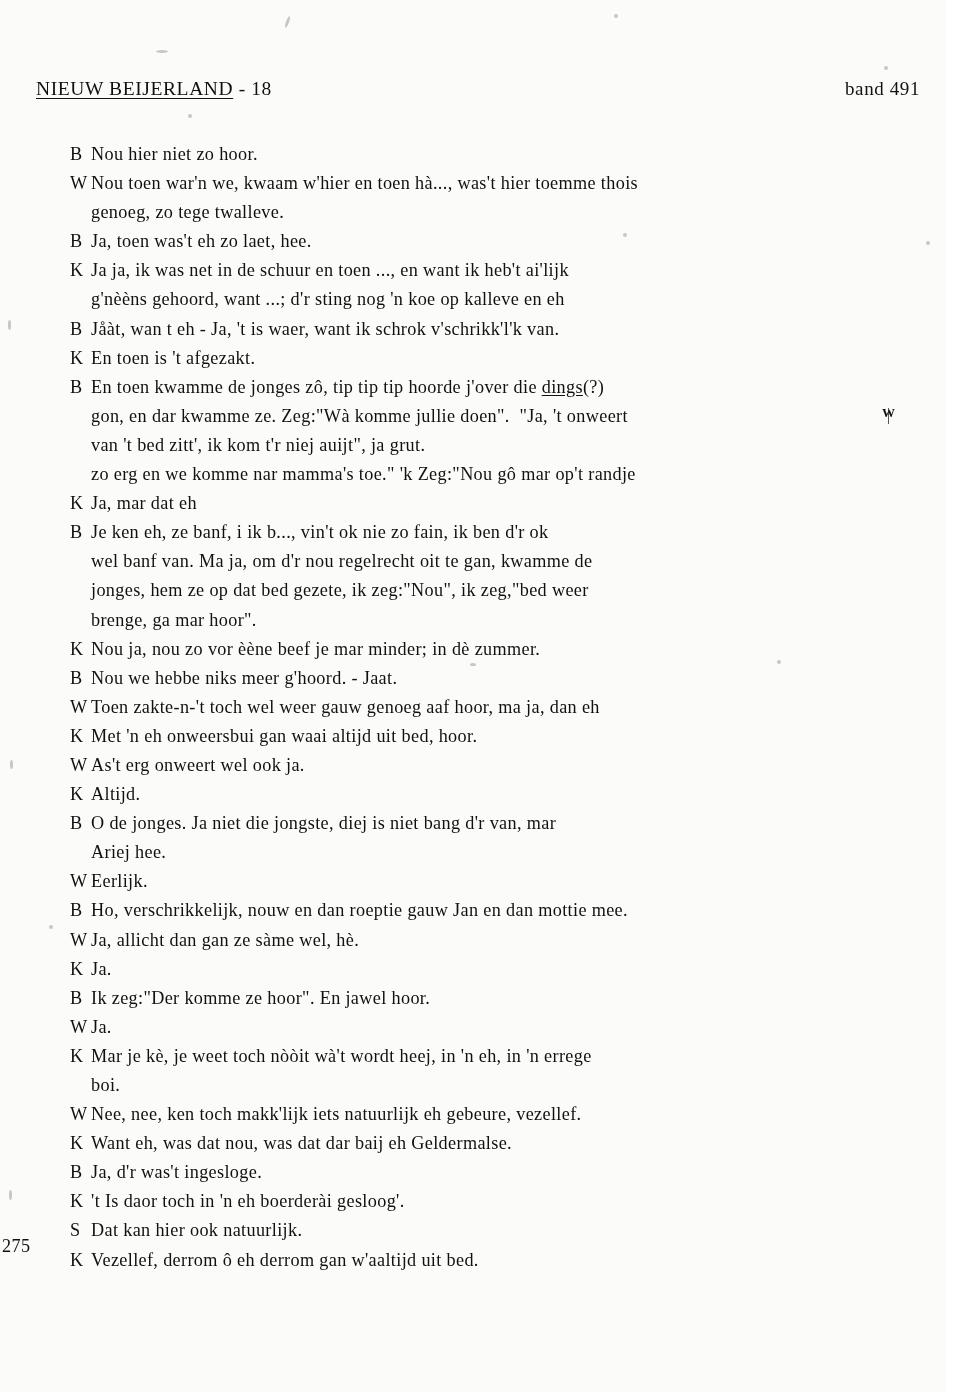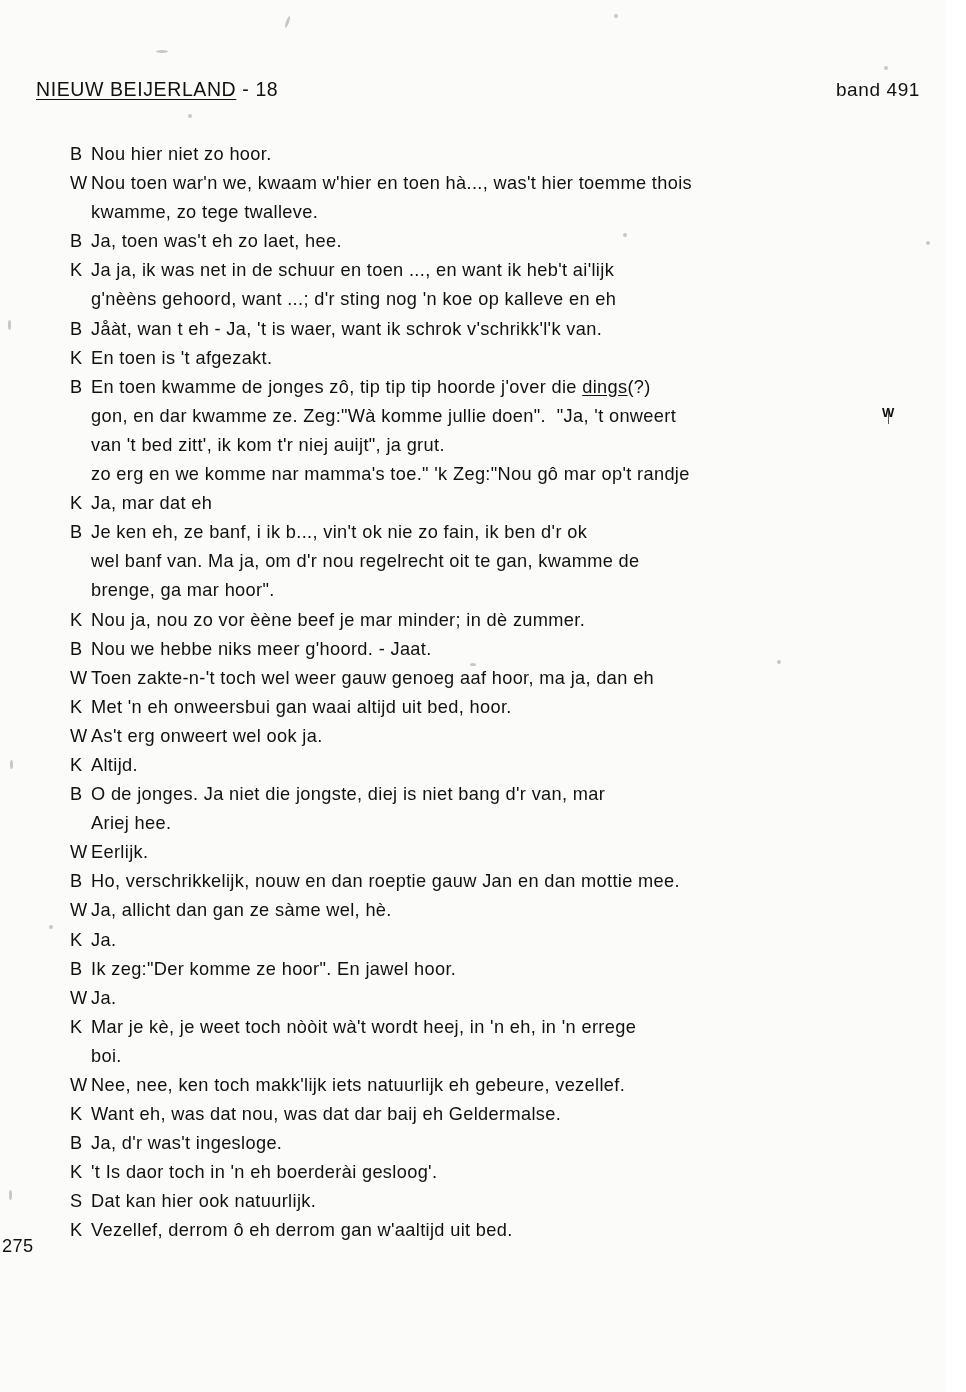--- a/index.html
+++ b/index.html
@@ -5,21 +5,21 @@
   html, body {
     margin: 0;
     padding: 0;
     background: #ffffff;
   }
   .page {
     position: relative;
     width: 946px;
     height: 1392px;
     background: #fbfbf9;
-    font-family: Liberation Sans, sans-serif;
+    font-family: Liberation Serif, serif;
     color: #111111;
     overflow: hidden;
   }
   
   .speck {
     position: absolute;
     background: #9a9a96;
     border-radius: 50%;
     opacity: .55;
   }
@@ -108,33 +108,34 @@
   <div class="header">
     <div class="header-left"><span class="underlined">NIEUW BEIJERLAND</span><span> - 18</span></div>
     <div class="header-right">band 491</div>
   </div>
 
   <div class="margin-num">275</div>
 
   <div class="body">
       <div class="line"><span class="spk">B</span><span class="txt">Nou hier niet zo hoor.</span></div>
       <div class="line"><span class="spk">W</span><span class="txt">Nou toen war'n we, kwaam w'hier en toen hà..., was't hier toemme thois</span></div>
-      <div class="line cont"><span class="spk"></span><span class="txt">kwamme, zo tege twalleve.</span></div>
+      <div class="line cont"><span class="spk"></span><span class="txt">genoeg, zo tege twalleve.</span></div>
       <div class="line"><span class="spk">B</span><span class="txt">Ja, toen was't eh zo laet, hee.</span></div>
       <div class="line"><span class="spk">K</span><span class="txt">Ja ja, ik was net in de schuur en toen ..., en want ik heb't ai'lijk</span></div>
       <div class="line cont"><span class="spk"></span><span class="txt">g'nèèns gehoord, want ...; d'r sting nog 'n koe op kalleve en eh</span></div>
       <div class="line"><span class="spk">B</span><span class="txt">Jåàt, wan t eh - Ja, 't is waer, want ik schrok v'schrikk'l'k van.</span></div>
       <div class="line"><span class="spk">K</span><span class="txt">En toen is 't afgezakt.</span></div>
       <div class="line"><span class="spk">B</span><span class="txt">En toen kwamme de jonges zô, tip tip tip hoorde j'over die <span class="u">dings</span>(?)</span></div>
       <div class="line cont" style="position: relative;"><span class="spk"></span><span class="txt">gon, en dar kwamme ze. Zeg:"Wà komme jullie doen".  "Ja, 't onweert</span><span style="position: absolute; left: 812px; top: -4px; font-size: 13px; font-weight: bold;">W</span><span class="strike-v" style="left: 818px; top: 6px; height: 16px;"></span></div>
       <div class="line cont"><span class="spk"></span><span class="txt">van 't bed zitt', ik kom t'r niej auijt", ja grut.</span></div>
       <div class="line cont"><span class="spk"></span><span class="txt">zo erg en we komme nar mamma's toe." 'k Zeg:"Nou gô mar op't randje</span></div>
       <div class="line"><span class="spk">K</span><span class="txt">Ja, mar dat eh</span></div>
       <div class="line"><span class="spk">B</span><span class="txt">Je ken eh, ze banf, i ik b..., vin't ok nie zo fain, ik ben d'r ok</span></div>
       <div class="line cont"><span class="spk"></span><span class="txt">wel banf van. Ma ja, om d'r nou regelrecht oit te gan, kwamme de</span></div>
+      <div class="line cont"><span class="spk"></span><span class="txt">jonges, hem ze op dat bed gezete, ik zeg:"Nou", ik zeg,"bed weer</span></div>
       <div class="line cont"><span class="spk"></span><span class="txt">brenge, ga mar hoor".</span></div>
       <div class="line"><span class="spk">K</span><span class="txt">Nou ja, nou zo vor èène beef je mar minder; in dè zummer.</span></div>
       <div class="line"><span class="spk">B</span><span class="txt">Nou we hebbe niks meer g'hoord. - Jaat.</span></div>
       <div class="line"><span class="spk">W</span><span class="txt">Toen zakte-n-'t toch wel weer gauw genoeg aaf hoor, ma ja, dan eh</span></div>
       <div class="line"><span class="spk">K</span><span class="txt">Met 'n eh onweersbui gan waai altijd uit bed, hoor.</span></div>
       <div class="line"><span class="spk">W</span><span class="txt">As't erg onweert wel ook ja.</span></div>
       <div class="line"><span class="spk">K</span><span class="txt">Altijd.</span></div>
       <div class="line"><span class="spk">B</span><span class="txt">O de jonges. Ja niet die jongste, diej is niet bang d'r van, mar</span></div>
       <div class="line cont"><span class="spk"></span><span class="txt">Ariej hee.</span></div>
       <div class="line"><span class="spk">W</span><span class="txt">Eerlijk.</span></div>

